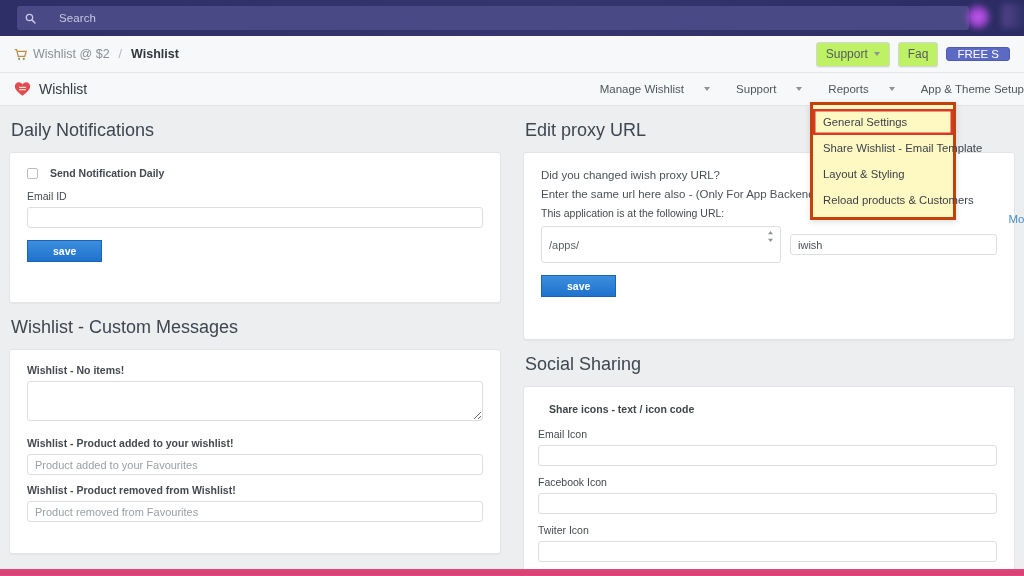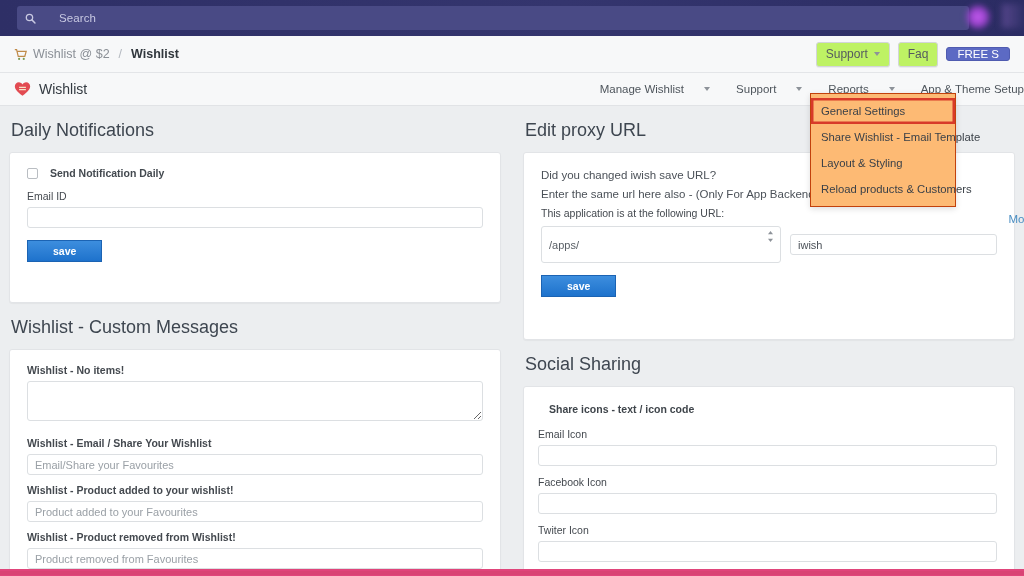--- a/index.html
+++ b/index.html
@@ -122,24 +122,24 @@
     padding: 0 13px;
     height: 33px;
     display: flex; align-items: center; gap: 20px;
     cursor: pointer;
   }
   .navitem.last { padding-right: 0; }
 
   
   .dropdown {
     position: absolute;
-    left: 810px; top: 20px;
+    left: 810px; top: 29px;
     width: 146px;
-    background: #fdba74;
-    border: 1px solid #c2410c;
+    background: #fef9c3;
+    border: 3px solid #c2410c;
     box-shadow: 0 2px 6px rgba(0,0,0,.13);
     z-index: 40;
     padding: 4px 0;
   }
   .dd-item {
     font-size: 11.3px;
     color: #3b4148;
     padding: 7px 10px;
     cursor: pointer;
     white-space: nowrap;
@@ -381,43 +381,39 @@
     </div>
 
     <h2 class="section-title">Wishlist - Custom Messages</h2>
     <div class="card">
 
       <div class="mb14">
         <label class="fld-label bold">Wishlist - No items!</label>
         <textarea class="input" placeholder="" style=""></textarea>
       </div>
 
-      <div class="mb10">
-        <label class="fld-label bold">Wishlist - Email / Share Your Wishlist</label>
-        <input class="input" type="text" placeholder="Email/Share your Favourites" style="">
-      </div>
 
       <div class="mb10">
         <label class="fld-label bold">Wishlist - Product added to your wishlist!</label>
         <input class="input" type="text" placeholder="Product added to your Favourites" style="">
       </div>
 
       <div class="mb10">
         <label class="fld-label bold">Wishlist - Product removed from Wishlist!</label>
         <input class="input" type="text" placeholder="Product removed from Favourites" style="">
       </div>
 
     </div>
   </div>
 
   <div class="col">
 
     <h2 class="section-title">Edit proxy URL</h2>
     <div class="card proxy" style="padding-bottom:42px">
-      <div class="proxy-line">Did you changed iwish save URL?</div>
+      <div class="proxy-line">Did you changed iwish proxy URL?</div>
       <div class="proxy-line">Enter the same url here also - (Only For App Backend)</div>
       <div class="proxy-sub">This application is at the following URL:</div>
       <div class="proxy-row">
         <div class="selwrap">
           <select class="sel">
             <option>/apps/</option>
           </select>
           <svg class="sel-arrows" viewBox="0 0 7 13">
             <path d="M3.5 1 L6 4.3 L1 4.3 Z" fill="#8d9299"></path>
             <path d="M3.5 12 L6 8.7 L1 8.7 Z" fill="#8d9299"></path>

